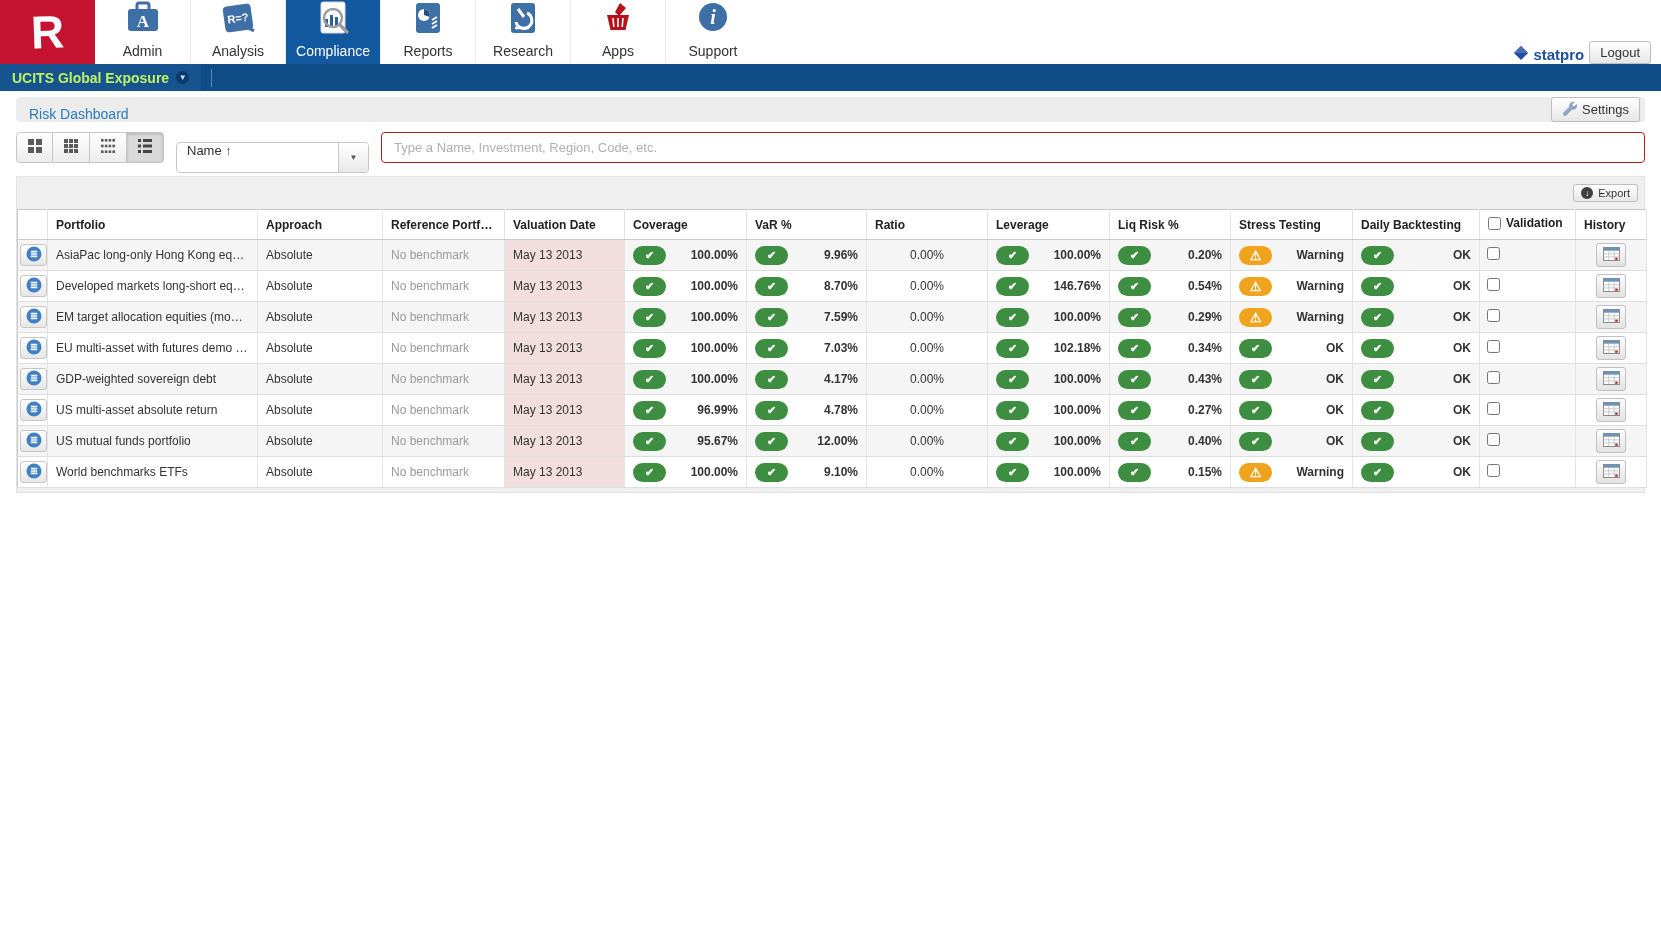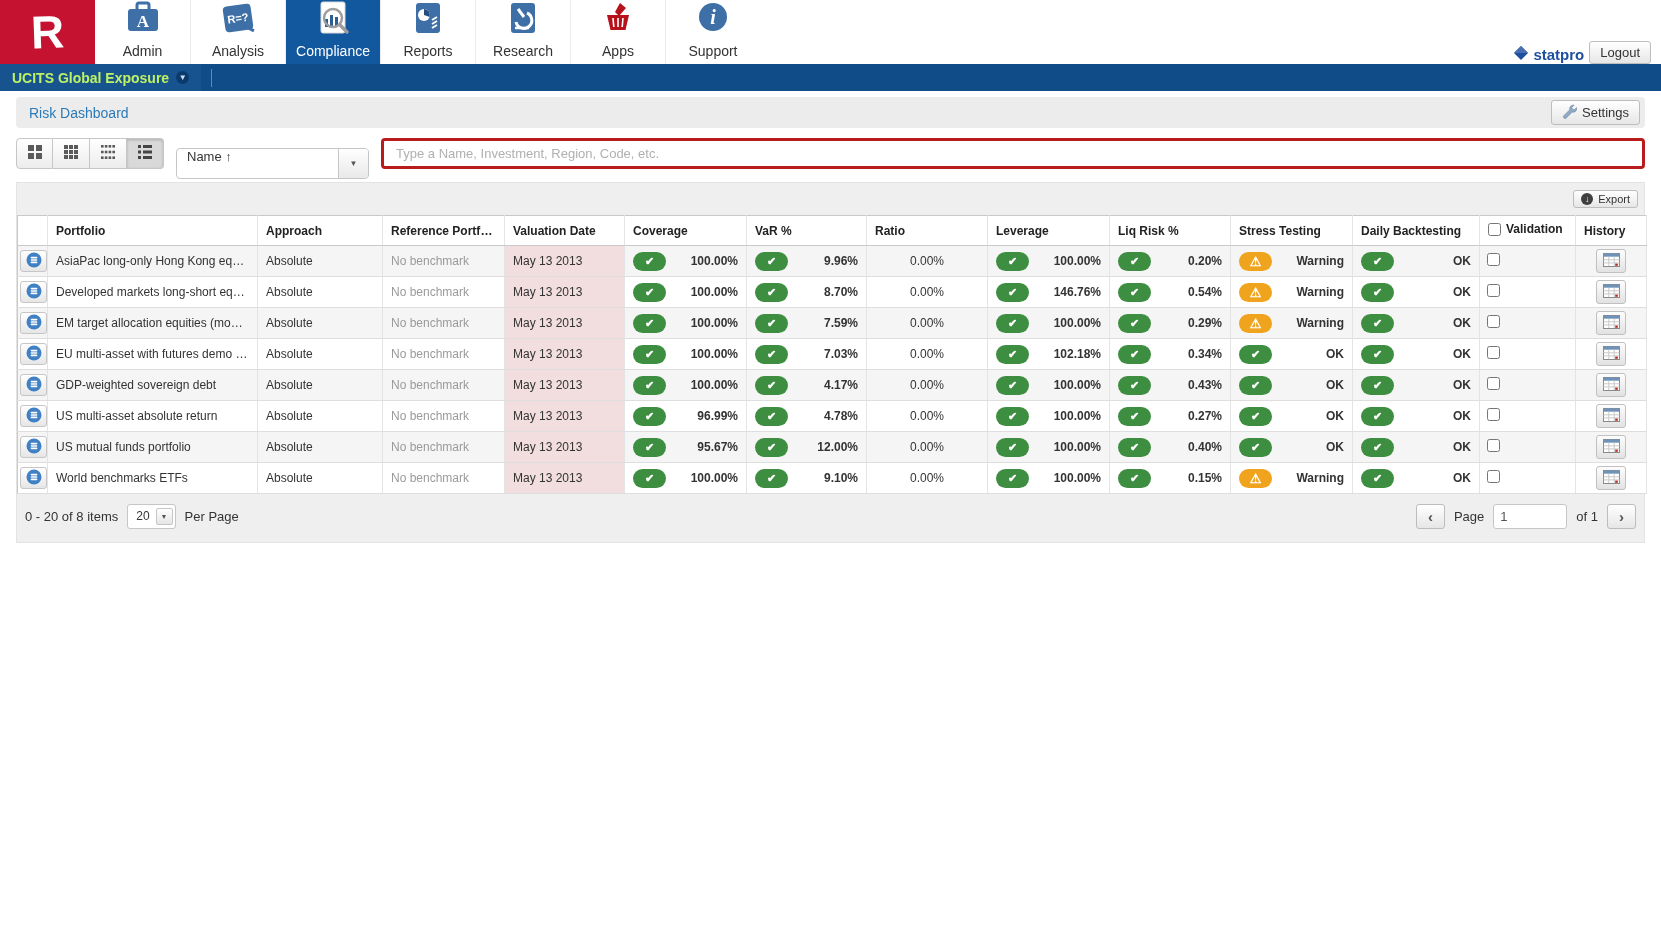--- a/index.html
+++ b/index.html
@@ -24,37 +24,37 @@
          display:inline-flex; align-items:center; gap:5px; }
   .subnav { height:27px; background:#0f4c88; display:flex; align-items:center; }
   .subnav-tab { height:27px; display:flex; align-items:center; gap:7px; padding:0 12px; background:#17548f; cursor:pointer; }
   .subnav-tab .t { color:#bef264; font-size:14px; font-weight:bold; }
   .caret-circle { width:13px; height:13px; border-radius:50%; background:#0a3a6d; color:#cfe0f0;
                   font-size:8px; display:flex; align-items:center; justify-content:center; }
   .subnav-sep { width:1px; height:18px; background:rgba(255,255,255,.35); margin-left:10px; }
 
   
   .main { padding:6px 16px 0 16px; }
-  .titlebar { height:31px; background:#ececec; border-radius:4px; display:flex; align-items:center; padding:0 5px 0 13px;gap:26px; }
+  .titlebar { height:25px; background:#ececec; border-radius:4px; display:flex; align-items:flex-end; padding:0 5px 0 13px;gap:26px; }
   .titlebar a { color:#2a7ab9; font-size:14px; text-decoration:none; cursor:pointer; }
   .titlebar .btn { margin-left:auto; height:25px; }
 
   .toolbar { margin-top:10px; display:flex; align-items:center; gap:12px; height:31px; }
   .viewgroup { display:flex; height:31px; }
   .viewbtn { width:37px; height:31px; background:linear-gradient(#fff,#ececec); border:1px solid #c6c6c6;
              border-left:none; display:flex; align-items:center; justify-content:center; cursor:pointer; }
   .viewbtn:first-child { border-left:1px solid #c6c6c6; border-radius:4px 0 0 4px; }
   .viewbtn:last-child { border-radius:0 4px 4px 0; }
   .viewbtn.active { background:#d9d9d9; box-shadow:inset 0 1px 3px rgba(0,0,0,.2); }
   .sortcombo { width:193px; height:31px; border:1px solid #c6c6c6; border-radius:4px; background:#fff;
                display:flex; align-items:flex-start; overflow:hidden; cursor:pointer;margin-top:20px; }
   .sortcombo .txt { flex:1; padding-left:10px; font-size:13px; color:#333; }
   .sortcombo .dd { width:30px; height:100%; border-left:1px solid #c6c6c6; background:linear-gradient(#fff,#e9e9e9);
                    display:flex; align-items:center; justify-content:center; font-size:8px; color:#555; }
-  .search { flex:1; height:31px; border:3px solid #b91c1c; border-radius:4px; padding:12px 12px; font-size:13px;
+  .search { flex:1; height:31px; border:1px solid #b91c1c; border-radius:4px; padding:12px 12px; font-size:13px;
             font-family:inherit; color:#333; }
   .search::placeholder { color:#b0b0b0; }
 
   
   .panel { margin-top:13px; background:#efefef; border:1px solid #e3e3e3; padding-bottom:4px; }
   .exportrow { height:32px; display:flex; align-items:center; justify-content:flex-end; padding-right:6px; }
   .btn-small { font-size:11px; padding:2px 7px; }
   .export-ic { width:12px; height:12px; border-radius:50%; background:#3f3f3f; color:#fff; font-size:9px;
                display:inline-flex; align-items:center; justify-content:center; }
 
@@ -874,28 +874,14 @@
                     <line x1="0.5" y1="6.8" x2="16.5" y2="6.8" stroke="#c9c9c9"></line>
                     <line x1="0.5" y1="9.9" x2="16.5" y2="9.9" stroke="#c9c9c9"></line>
                     <rect x="12.2" y="10.6" width="2.6" height="2.2" fill="#c0281e"></rect>
                   </svg></span>
       </button>
     </td>
   </tr>
 </tbody>
     </table>
 
-    <div class="tfooter">
-      <span>0 - 20 of 8 items</span>
-      <span class="pp-select">
-        <span class="v">20</span>
-        <span class="dd">▼</span>
-      </span>
-      <span>Per Page</span>
-      <span class="spacer"></span>
-      <button class="btn pagebtn">‹</button>
-      <span>Page</span>
-      <input class="pageinput" type="text" value="1" style="">
-      <span>of 1</span>
-      <button class="btn pagebtn">›</button>
-    </div>
   </div>
 </div>
 
 </body></html>

